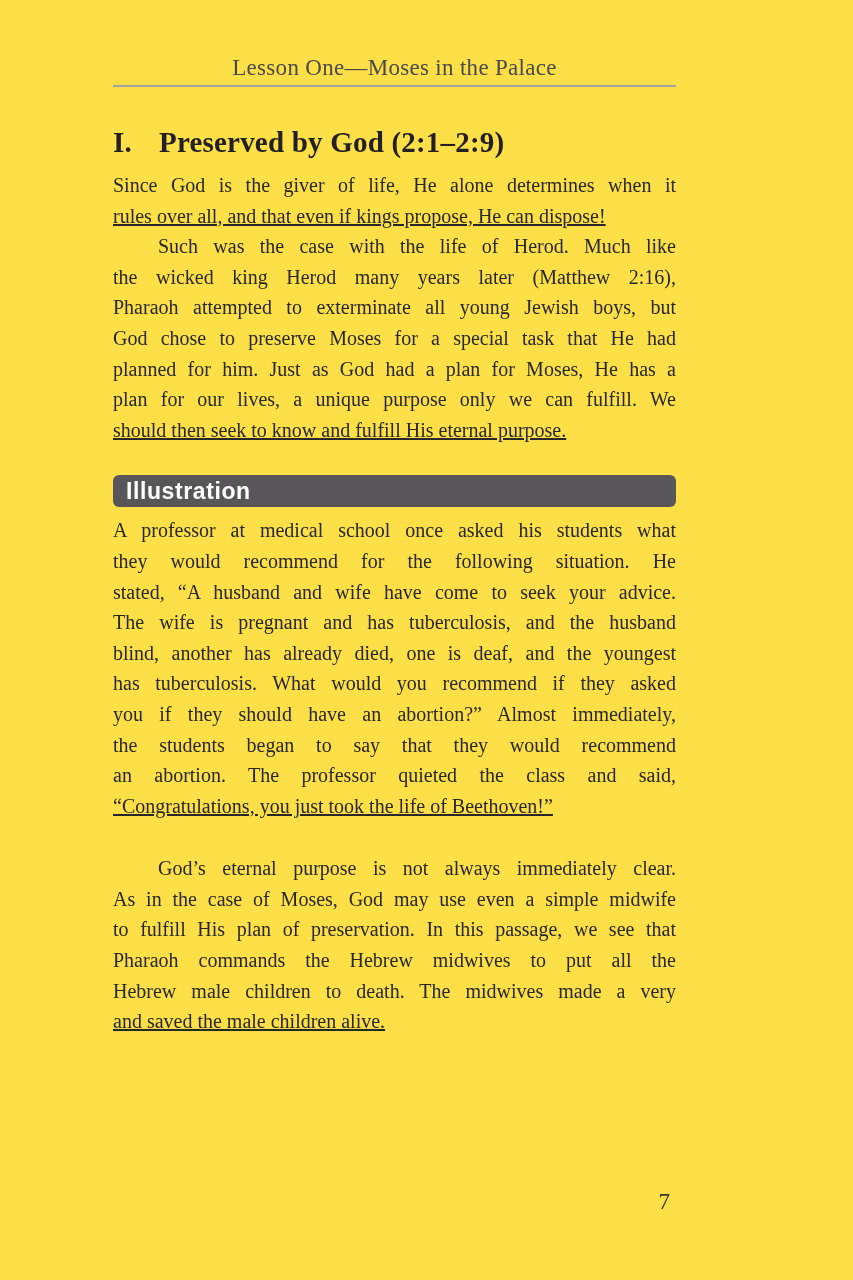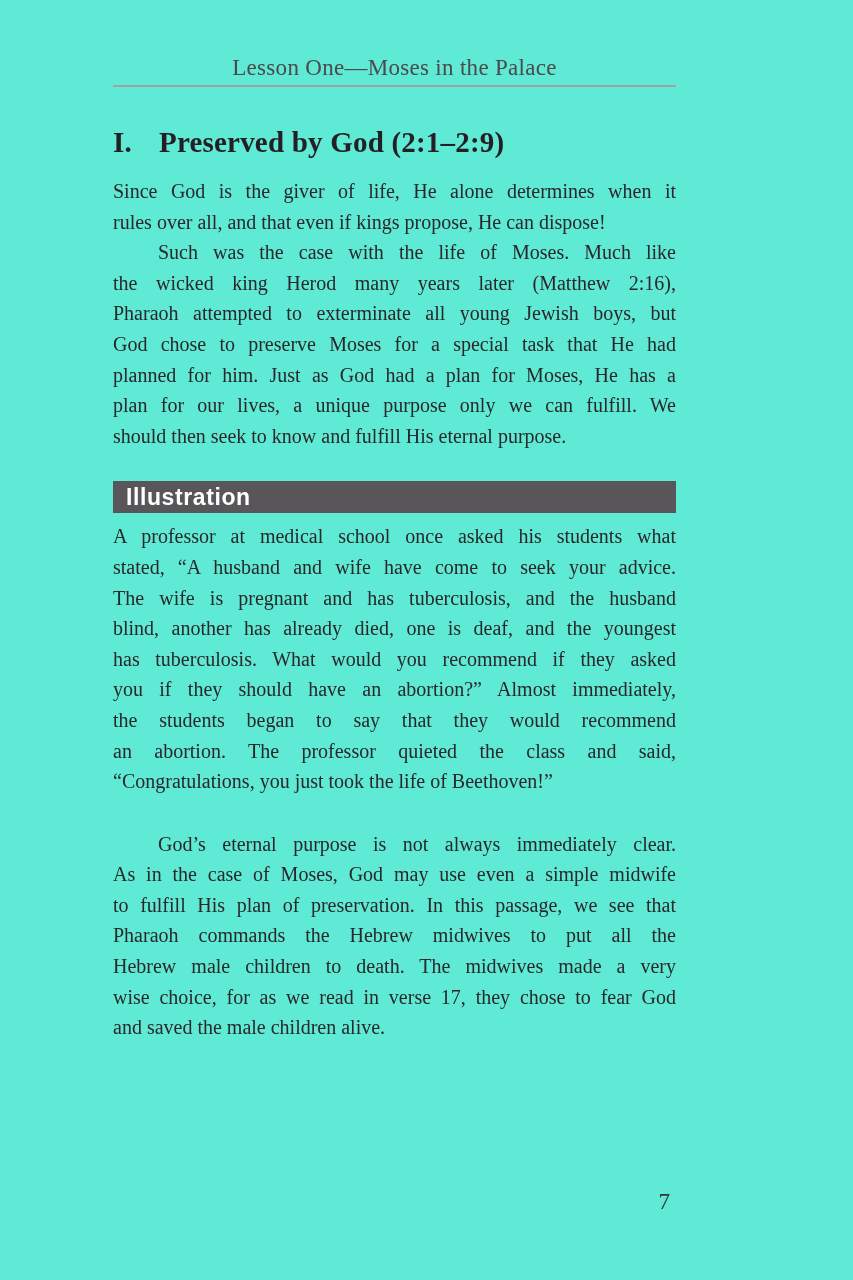--- a/index.html
+++ b/index.html
@@ -2,21 +2,21 @@
 <html><head>
 <meta charset="utf-8">
 <title>Lesson One — Moses in the Palace</title>
 <style>
   html, body { margin: 0; padding: 0; background: #e8e8e8; }
   .page {
     position: relative;
     width: 853px;
     height: 1280px;
     margin: 0 auto;
-    background: #5eead4;
+    background: #fde047;
     font-family: "Liberation Serif", serif;
     color: #2a272b;
     overflow: hidden;
   }
   
   .header-title {
     position: absolute;
     top: 55px;
     left: 113px;
     width: 563px;
@@ -47,42 +47,43 @@
     letter-spacing: 0.2px;
   }
   .section-heading .numeral { width: 46px; flex: none; }
   .underlined {
     text-decoration-thickness: 2.5px;
     text-underline-offset: 5px;
   }
   
   .body-flow {
     position: absolute;
-    top: 176px;
+    top: 170px;
     left: 113px;
     width: 563px;
     font-size: 20px;
     line-height: 30.6px;
   }
   .para { margin: 0; }
   .para.gap-before { margin-top: 32px; }
   .line { text-align: justify; text-align-last: justify; }
-  .line.last { text-align-last: left; }
+  .line.last { text-align-last: left; text-decoration: underline; }
   .line.first-indent { text-indent: 45px; }
   .banner {
     margin-top: 30px;
     margin-bottom: 8px;
     height: 32px;
     line-height: 32px;
     padding-left: 13px;
     font-family: "Liberation Sans", sans-serif;
     font-weight: bold;
     font-size: 23px;
     letter-spacing: 0.6px;
     color: #ffffff;
+    border-radius: 6px;
   }
   
   .page-number {
     position: absolute;
     top: 1189px;
     left: 113px;
     width: 557px;
     text-align: right;
     font-size: 23px;
     color: #38353a;
@@ -101,46 +102,46 @@
     <span class="numeral">I.</span>
     <span class="heading-text"><span class="underlined">Preserved</span><span> by God (2:1–2:9)</span></span>
   </h1>
 
   <div class="body-flow" id="body-flow" style="color: rgb(42, 39, 43);">
       <div class="para">
         <div class="line">Since God is the giver of life, He alone determines when it</div>
         <div class="line last">rules over all, and that even if kings propose, He can dispose!</div>
       </div>
       <div class="para">
-        <div class="line first-indent">Such was the case with the life of Moses. Much like</div>
+        <div class="line first-indent">Such was the case with the life of Herod. Much like</div>
         <div class="line">the wicked king Herod many years later (Matthew 2:16),</div>
         <div class="line">Pharaoh attempted to exterminate all young Jewish boys, but</div>
         <div class="line">God chose to preserve Moses for a special task that He had</div>
         <div class="line">planned for him. Just as God had a plan for Moses, He has a</div>
         <div class="line">plan for our lives, a unique purpose only we can fulfill. We</div>
         <div class="line last">should then seek to know and fulfill His eternal purpose.</div>
       </div>
       <div class="banner" style="background: rgb(88, 86, 89); color: rgb(255, 255, 255);">Illustration</div>
       <div class="para">
         <div class="line">A professor at medical school once asked his students what</div>
+        <div class="line">they would recommend for the following situation. He</div>
         <div class="line">stated, “A husband and wife have come to seek your advice.</div>
         <div class="line">The wife is pregnant and has tuberculosis, and the husband</div>
         <div class="line">blind, another has already died, one is deaf, and the youngest</div>
         <div class="line">has tuberculosis. What would you recommend if they asked</div>
         <div class="line">you if they should have an abortion?” Almost immediately,</div>
         <div class="line">the students began to say that they would recommend</div>
         <div class="line">an abortion. The professor quieted the class and said,</div>
         <div class="line last">“Congratulations, you just took the life of Beethoven!”</div>
       </div>
       <div class="para gap-before">
         <div class="line first-indent">God’s eternal purpose is not always immediately clear.</div>
         <div class="line">As in the case of Moses, God may use even a simple midwife</div>
         <div class="line">to fulfill His plan of preservation. In this passage, we see that</div>
         <div class="line">Pharaoh commands the Hebrew midwives to put all the</div>
         <div class="line">Hebrew male children to death. The midwives made a very</div>
-        <div class="line">wise choice, for as we read in verse 17, they chose to fear God</div>
         <div class="line last">and saved the male children alive.</div>
       </div>
     </div>
 
   <div class="page-number">7</div>
 
 </div>
 
 </body></html>

